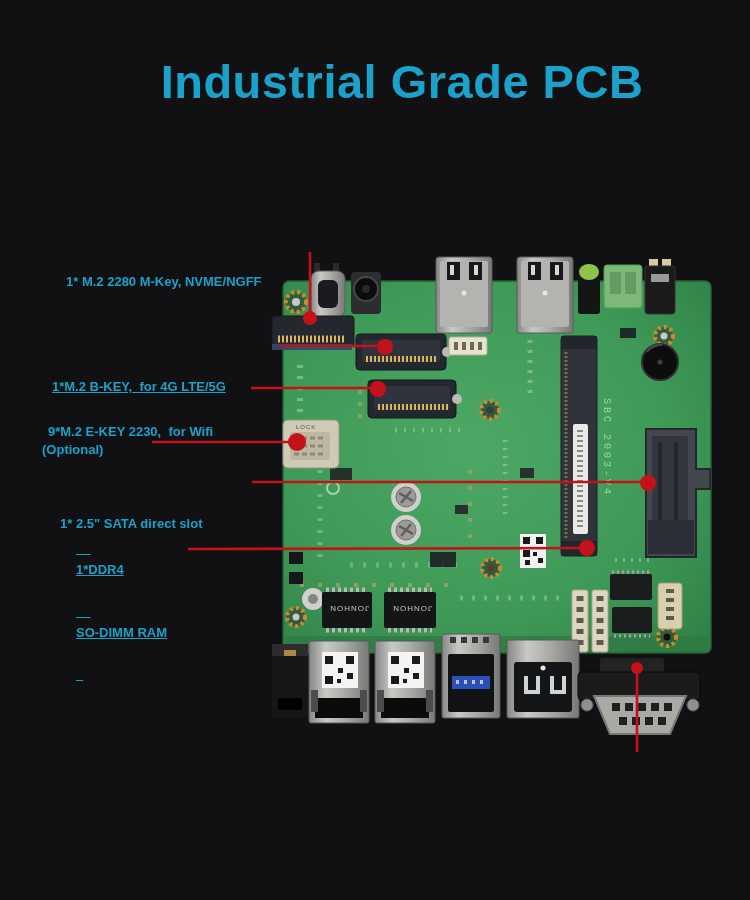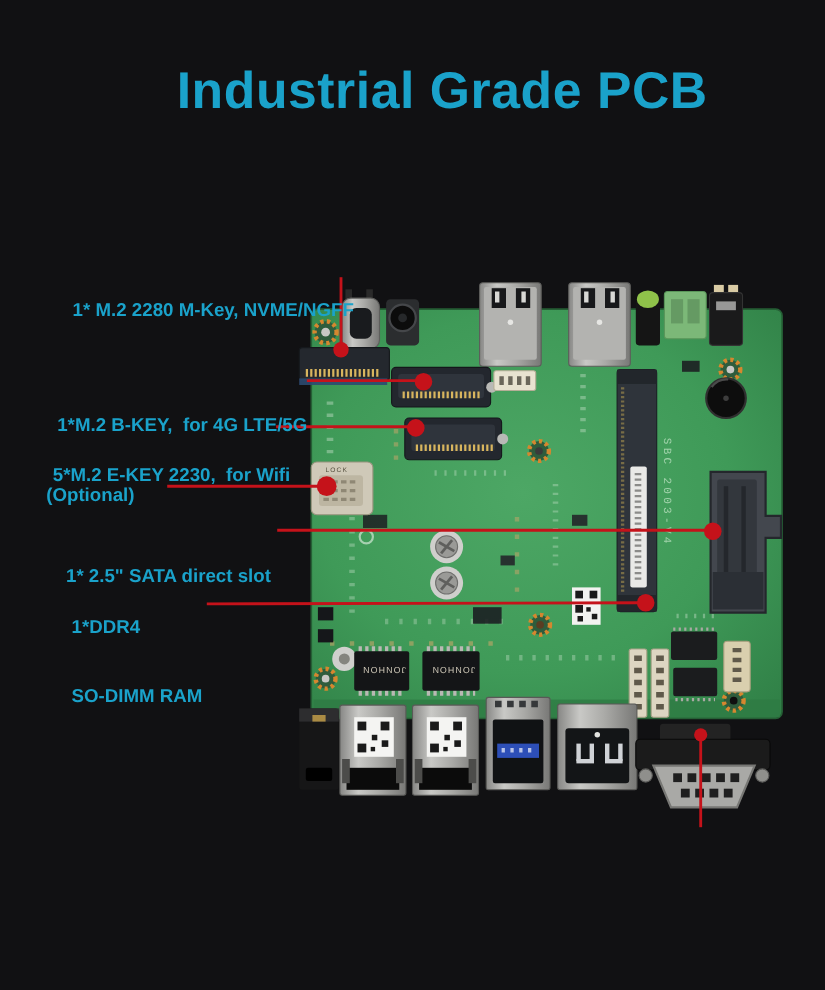--- a/index.html
+++ b/index.html
@@ -10,29 +10,29 @@
   }
   .page-title{
     position:absolute;left:0;top:54px;width:750px;text-align:center;
     font-size:47px;font-weight:800;letter-spacing:.5px;
     color:var(--accent,#1aa2ca);
     padding-left:27px;
   }
   .board-svg{position:absolute;left:0;top:0;}
   .callout{
     position:absolute;color:var(--accent,#1aa2ca);
-    font-size:17px;font-weight:700;line-height:21px;white-space:pre;
+    font-size:13px;font-weight:700;line-height:21px;white-space:pre;
   }
-  .callout .indent{margin-left:10px;}
+  .callout .indent{margin-left:10px;text-decoration:underline;}
   .co-m2-2280{left:66px;top:229px;}
   .co-m2-bkey{left:42px;top:334px;}
   .co-m2-ekey{left:48px;top:379px;}
   .co-sim{left:63px;top:432px;}
   .co-sata{left:60px;top:471px;}
-  .co-ddr4{left:65px;top:517px;}
+  .co-ddr4{left:76px;top:517px;text-decoration:underline;}
   .co-com1{left:499px;top:759px;}
 </style>
 </head>
 <body>
 
 <div class="canvas">
 
   <div class="page-title">Industrial Grade PCB</div>
 
   <svg class="board-svg" width="750" height="900" viewBox="0 0 750 900">
@@ -370,21 +370,21 @@
   </svg>
 
   <div class="callout co-m2-2280">
     <div>1* M.2 2280 M-Key, NVME/NGFF</div>
   </div>
   <div class="callout co-m2-bkey">
     <div class="indent">1*M.2 B-KEY,  for 4G LTE/5G</div>
     <div>(Optional)</div>
   </div>
   <div class="callout co-m2-ekey">
-    <div>5*M.2 E-KEY 2230,  for Wifi</div>
+    <div>9*M.2 E-KEY 2230,  for Wifi</div>
   </div>
   <div class="callout co-sata">
     <div>1* 2.5" SATA direct slot</div>
   </div>
   <div class="callout co-ddr4">
     <div>1*DDR4</div>
     <div>SO-DIMM RAM</div>
   </div>
 
 </div>

